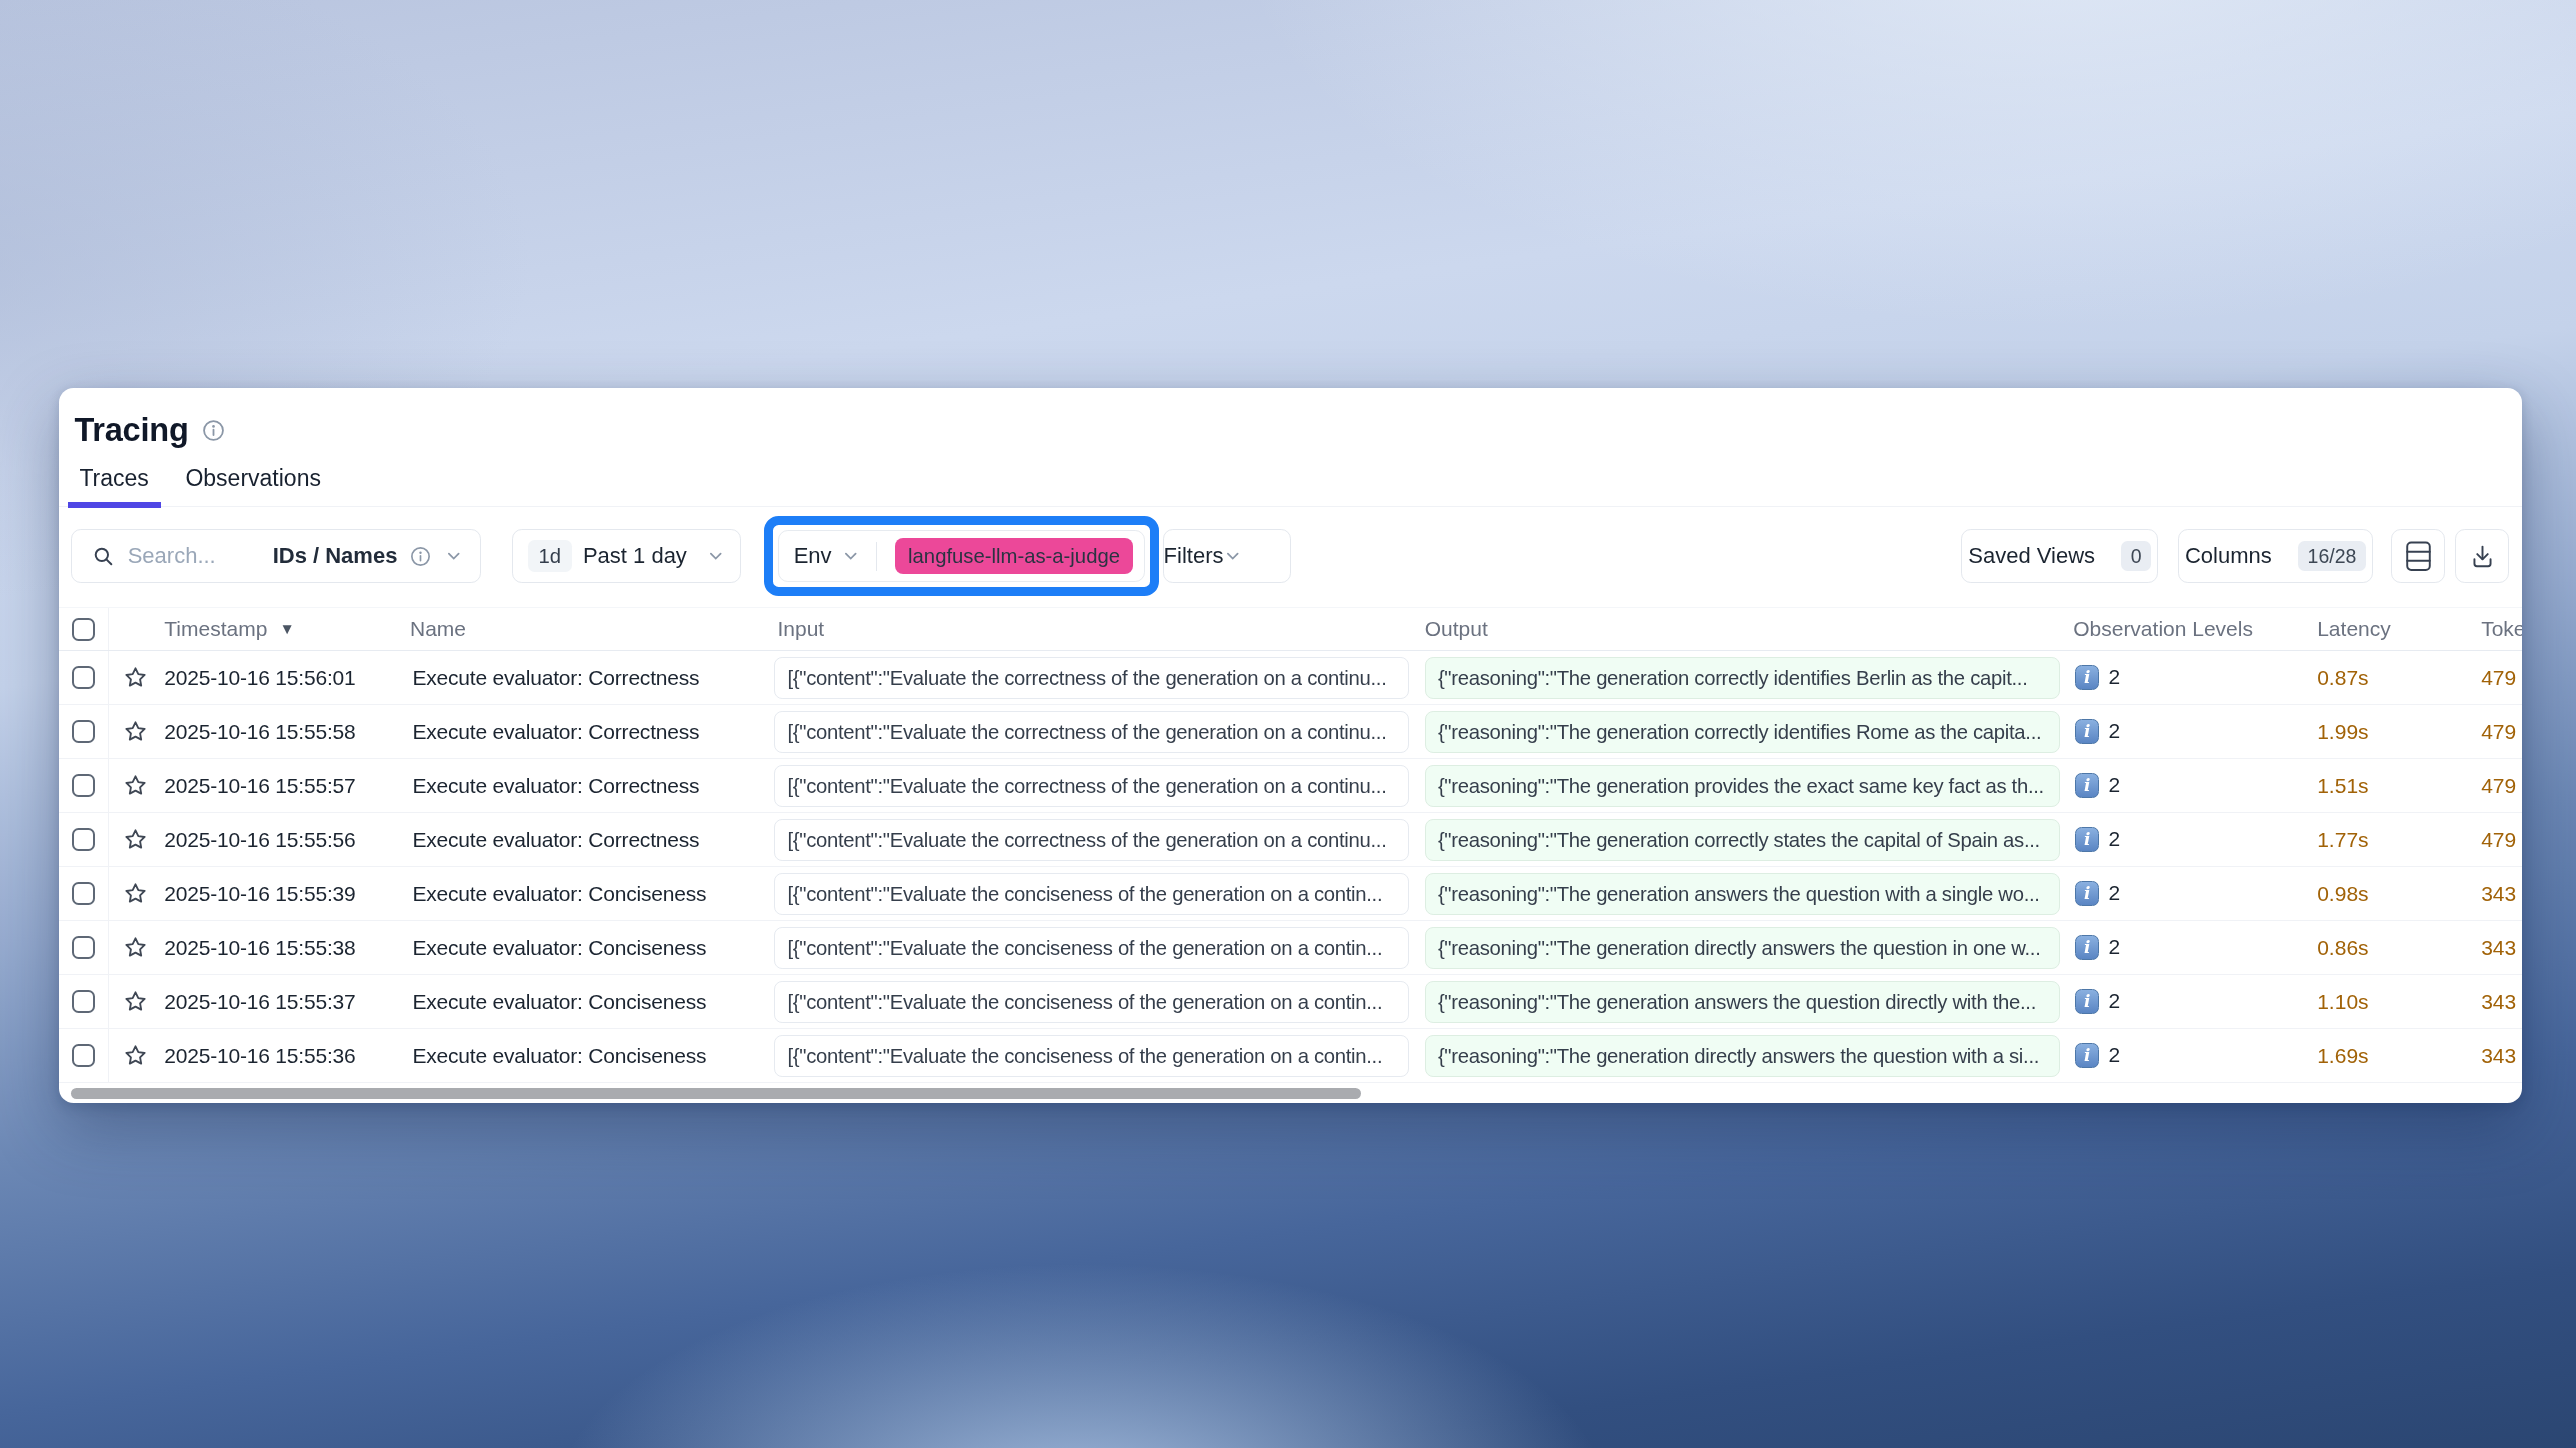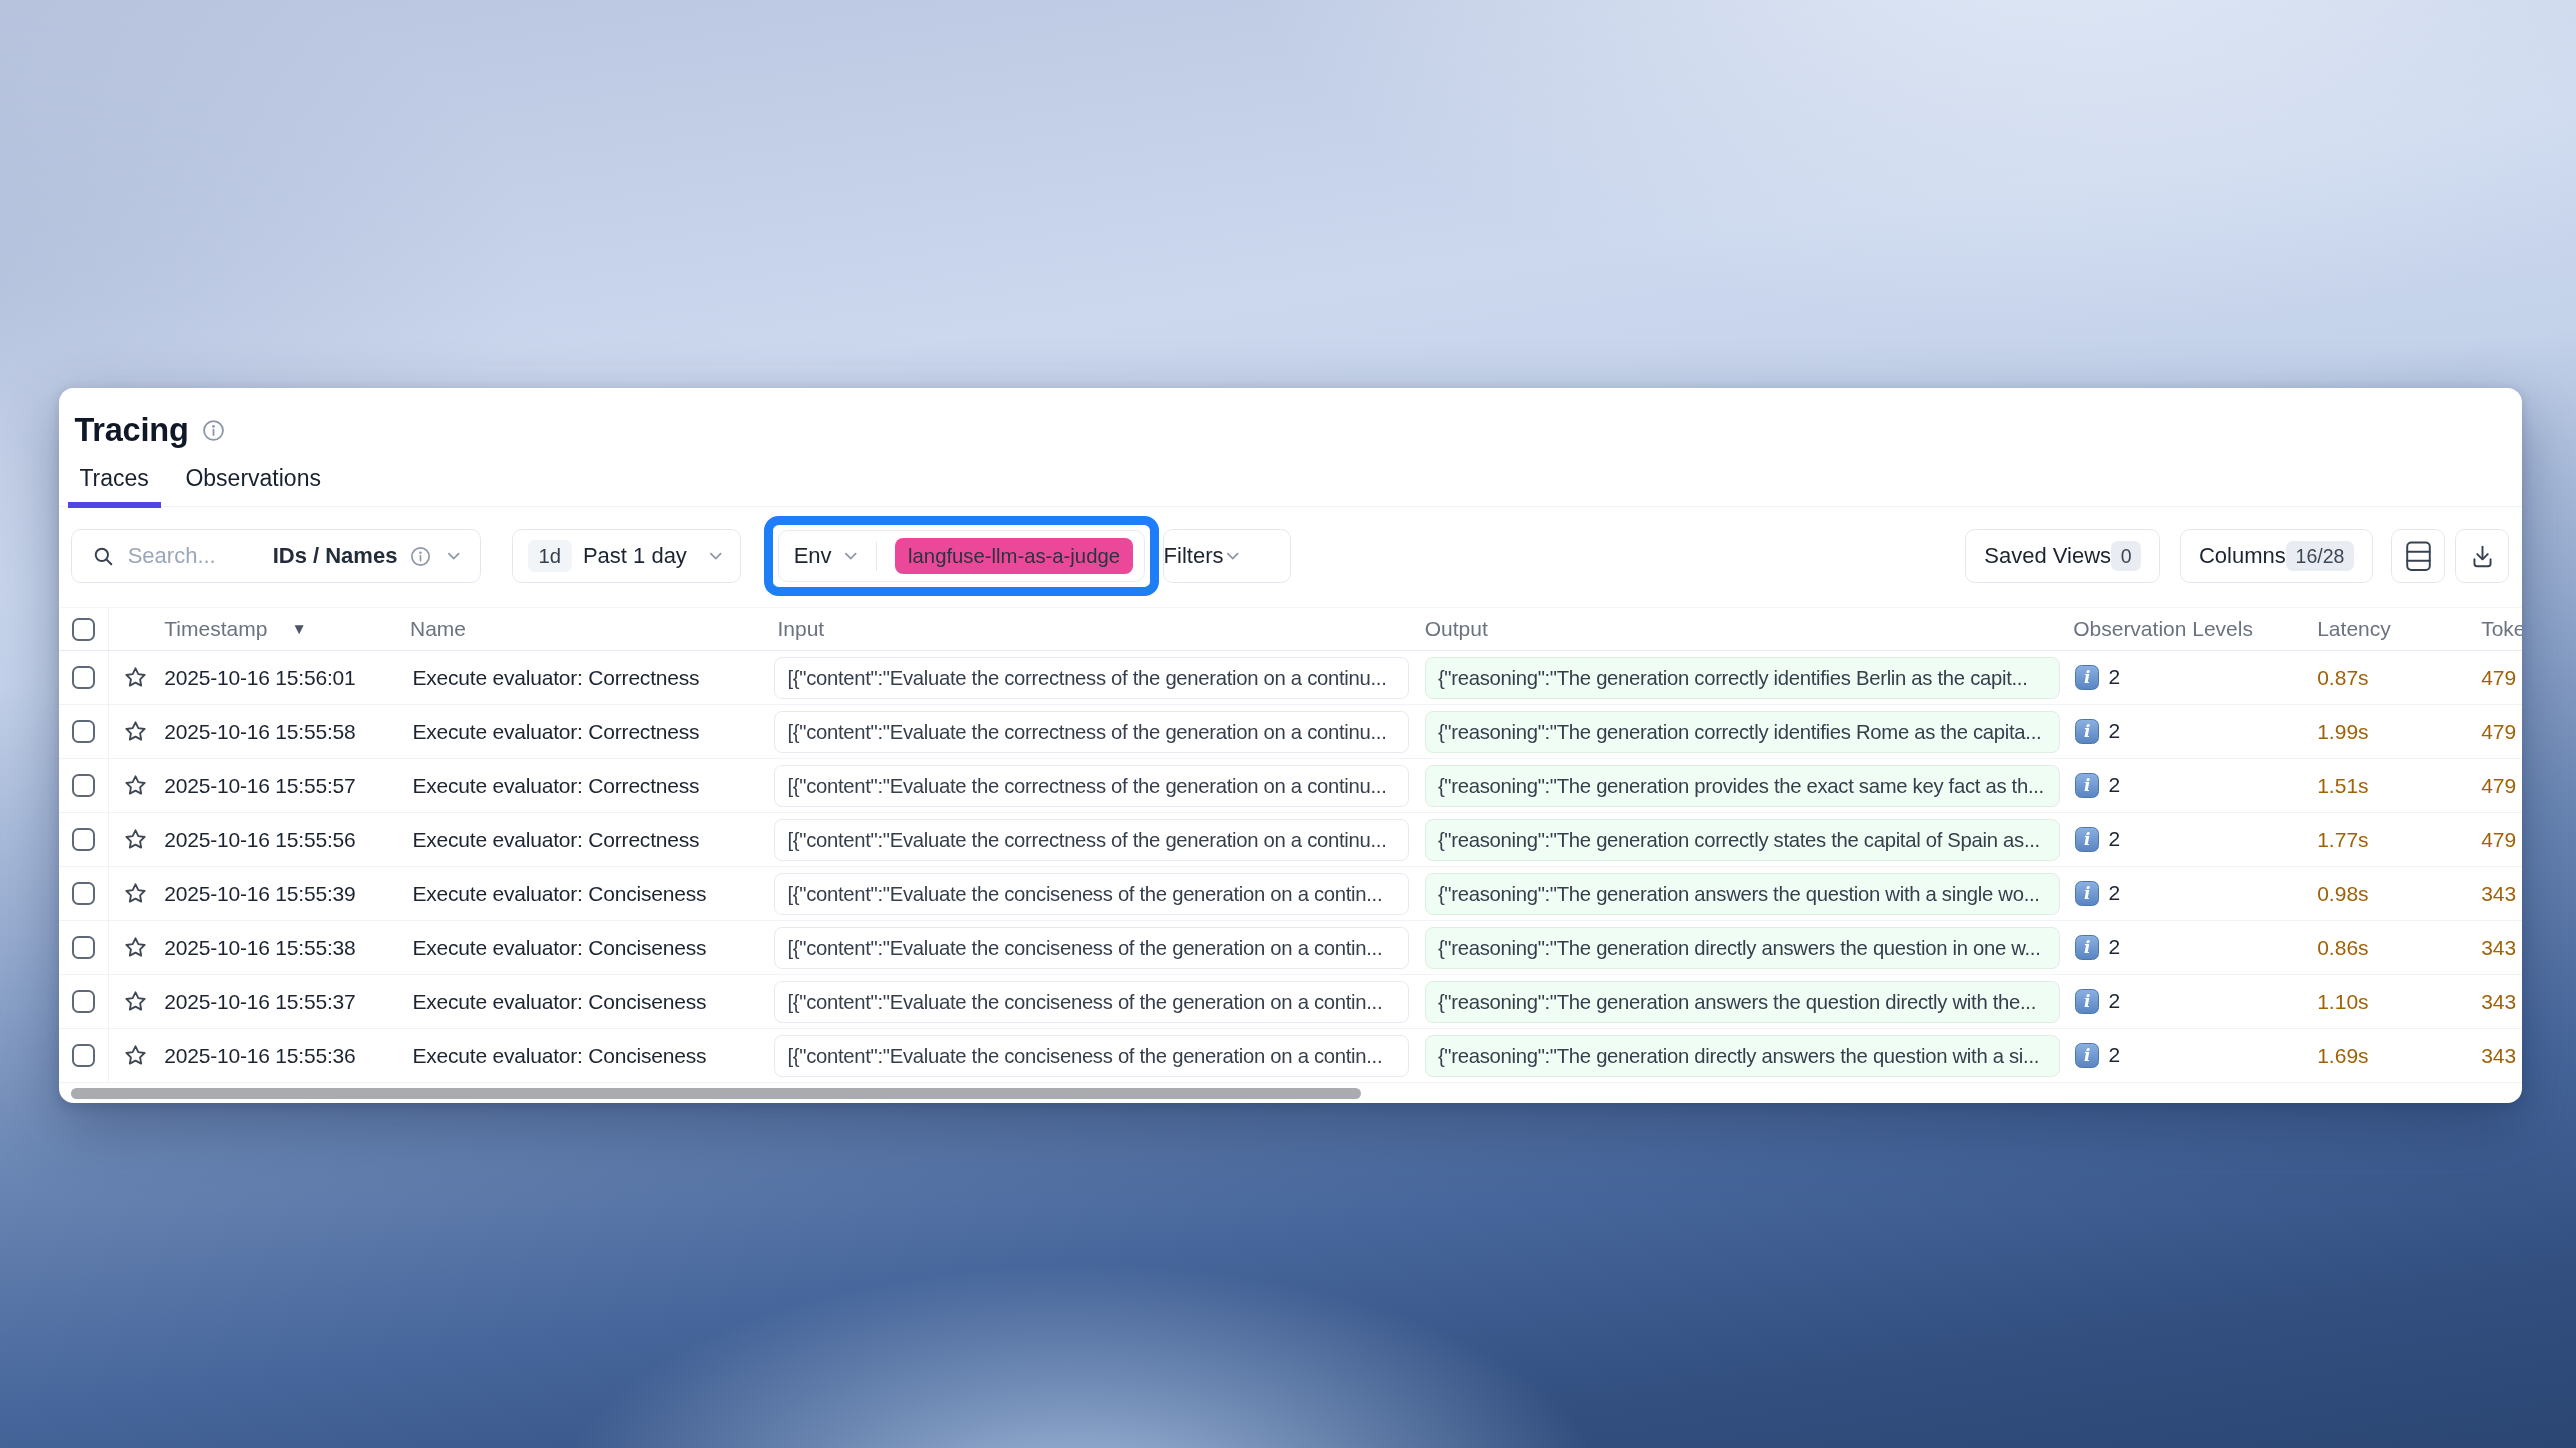--- a/index.html
+++ b/index.html
@@ -42,41 +42,41 @@
   .time-label { white-space:nowrap;text-align:center; }
   .env-highlight {
     margin-left:23px; border:9.8px solid #1d7ef7; border-radius:14.6px; padding:4.9px;
     background:transparent; display:flex; align-items:center;
   }
   .envbtn { height:52px; padding:0 11.4px 0 14.6px; gap:9.8px; border-radius:9.8px; }
   .vsep { width:1.6px; height:29px; background:#e4e8ee; margin:0 8.1px 0 4.9px; }
   .tag { background:#ec4899; border-radius:8.1px; height:36px; display:flex; align-items:center; padding:0 13px; font-size:20.3px; color:#2a3342; white-space:nowrap; }
   .filtersbtn { margin-left:3.3px; width:128px; justify-content:flex-start; gap:0; }
   .spacer { flex:1; }
-  .pillbtn { padding:0 18px; gap:0; white-space:nowrap; }
+  .pillbtn { padding:0 6px; gap:26px; white-space:nowrap; }
   .count-badge { background:#e9edf3; border-radius:6.5px; padding:3.3px 9.8px; font-size:19.5px; color:#3d4754; }
   .iconbtn { width:54px; justify-content:center; }
   .ml24 { margin-left:19.5px; } .ml22 { margin-left:18px; } .ml12 { margin-left:9.8px; }
   
   .table { position:absolute; left:0; right:0; top:219px; }
   .tr, .thead {
     display:grid;
     grid-template-columns:50px 52px 249px 361px 648px 642px 244px 164px minmax(0,1fr);
     align-items:center; width:100%; overflow:hidden;
   }
   .thead { height:44px; border-bottom:1.6px solid #e7ebf1; border-top:0.8px solid #f4f6f9; color:#6b7280; font-size:21px; font-weight:500; }
   .tr { height:54px; border-bottom:1.6px solid #f0f2f6; background:#fff; }
   .td, .th { overflow:hidden; white-space:nowrap; }
   .td-check { height:100%; display:flex; align-items:center; justify-content:center; border-right:1.6px solid #f0f2f6; }
   .checkbox { width:23px; height:23px; border:2.4px solid #5e6876; border-radius:6.5px; background:#fff; display:inline-block; }
   .td-star { display:flex; align-items:center; justify-content:center; }
   .star { width:25px; height:25px; fill:none; stroke:#3f4754; stroke-width:1.8; stroke-linejoin:round; }
   .td-ts, .td-name { font-size:21px; color:#1b2430; padding-left:3.3px; letter-spacing:-0.2px; }
   .td-name { padding-left:2.4px; }
-  .th-ts { padding-left:3.3px; display:flex; align-items:center; gap:24px; }
+  .th-ts { padding-left:3.3px; display:flex; align-items:center; gap:12px; }
   .sort-caret { font-size:15.4px; color:#4b5563; }
   .th-input { padding-left:6.5px; } .th-output { padding-left:5.7px; }
   .th-obs, .th-latency, .th-tokens { padding-left:12.2px; }
   .td-input, .td-output { display:flex; align-items:center; }
   .iobox {
     display:block; height:42px; line-height:40px; width:635px; border-radius:8.1px;
     padding:0 12.2px; font-size:20.3px; letter-spacing:-0.3px; color:#353e4b;
     overflow:hidden; white-space:nowrap; text-overflow:ellipsis;
   }
   .input-box { margin-left:3.3px; background:#ffffff; border:1.6px solid #e6eaf0; }

